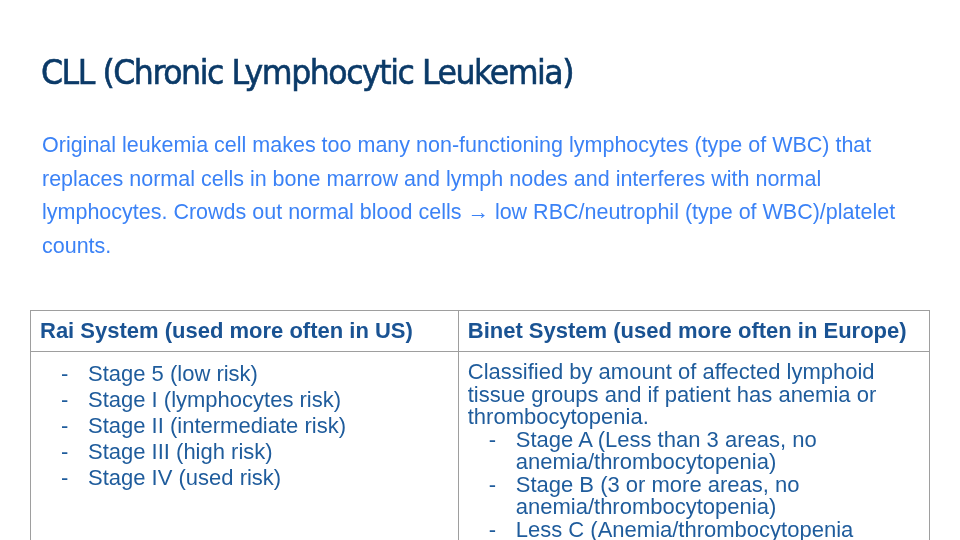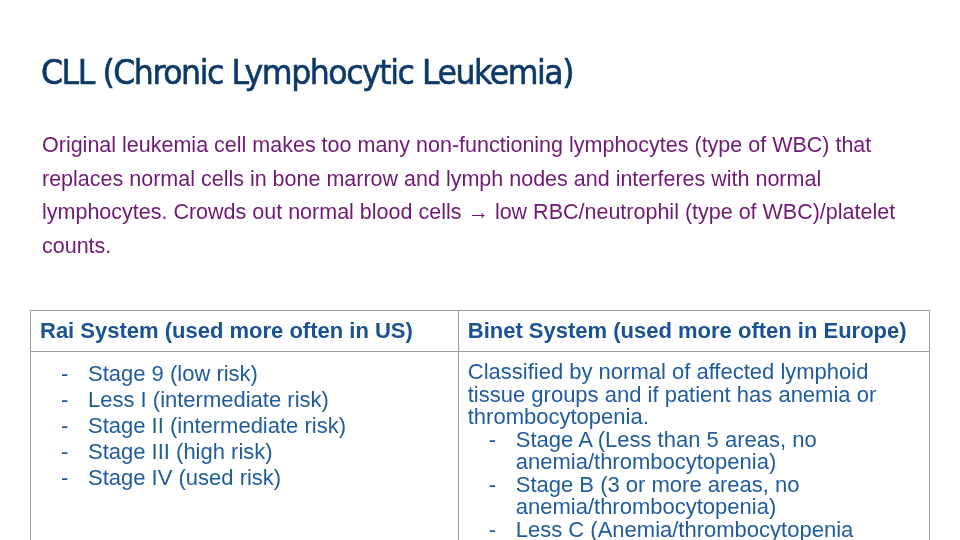--- a/index.html
+++ b/index.html
@@ -30,21 +30,21 @@
       -webkit-text-stroke: 0.6px #0b3a68;
     }
     .slide-body {
       position: absolute;
       left: 42px;
       top: 129px;
       width: 880px;
       margin: 0;
       font-size: 21.5px;
       line-height: 33.5px;
-      color: #701a75;
+      color: #3b82f6;
     }
     .stage-table {
       position: absolute;
       left: 30px;
       top: 310px;
       width: 900px;
       border-collapse: collapse;
       font-size: 22px;
       color: #1f5c9c;
     }
@@ -105,30 +105,30 @@
   <thead>
     <tr>
       <th class="col-left">Rai System (used more often in US)</th>
       <th class="col-right">Binet System (used more often in Europe)</th>
     </tr>
   </thead>
   <tbody>
     <tr class="body-row">
       <td>
         <ul class="dash-list">
-          <li><span class="dash">-</span><span>Stage 9 (low risk)</span></li>
-          <li><span class="dash">-</span><span>Less I (intermediate risk)</span></li>
+          <li><span class="dash">-</span><span>Stage 5 (low risk)</span></li>
+          <li><span class="dash">-</span><span>Stage I (lymphocytes risk)</span></li>
           <li><span class="dash">-</span><span>Stage II (intermediate risk)</span></li>
           <li><span class="dash">-</span><span>Stage III (high risk)</span></li>
           <li><span class="dash">-</span><span>Stage IV (used risk)</span></li>
         </ul>
       </td>
       <td class="right-cell">
-        <p class="intro">Classified by normal of affected lymphoid tissue groups and if patient has anemia or thrombocytopenia.</p>
+        <p class="intro">Classified by amount of affected lymphoid tissue groups and if patient has anemia or thrombocytopenia.</p>
         <ul class="dash-list binet-list">
-          <li><span class="dash">-</span><span>Stage A (Less than 5 areas, no anemia/thrombocytopenia)</span></li>
+          <li><span class="dash">-</span><span>Stage A (Less than 3 areas, no anemia/thrombocytopenia)</span></li>
           <li><span class="dash">-</span><span>Stage B (3 or more areas, no anemia/thrombocytopenia)</span></li>
           <li><span class="dash">-</span><span>Less C (Anemia/thrombocytopenia present)</span></li>
         </ul>
       </td>
     </tr>
   </tbody>
 </table>
 
 </body></html>

